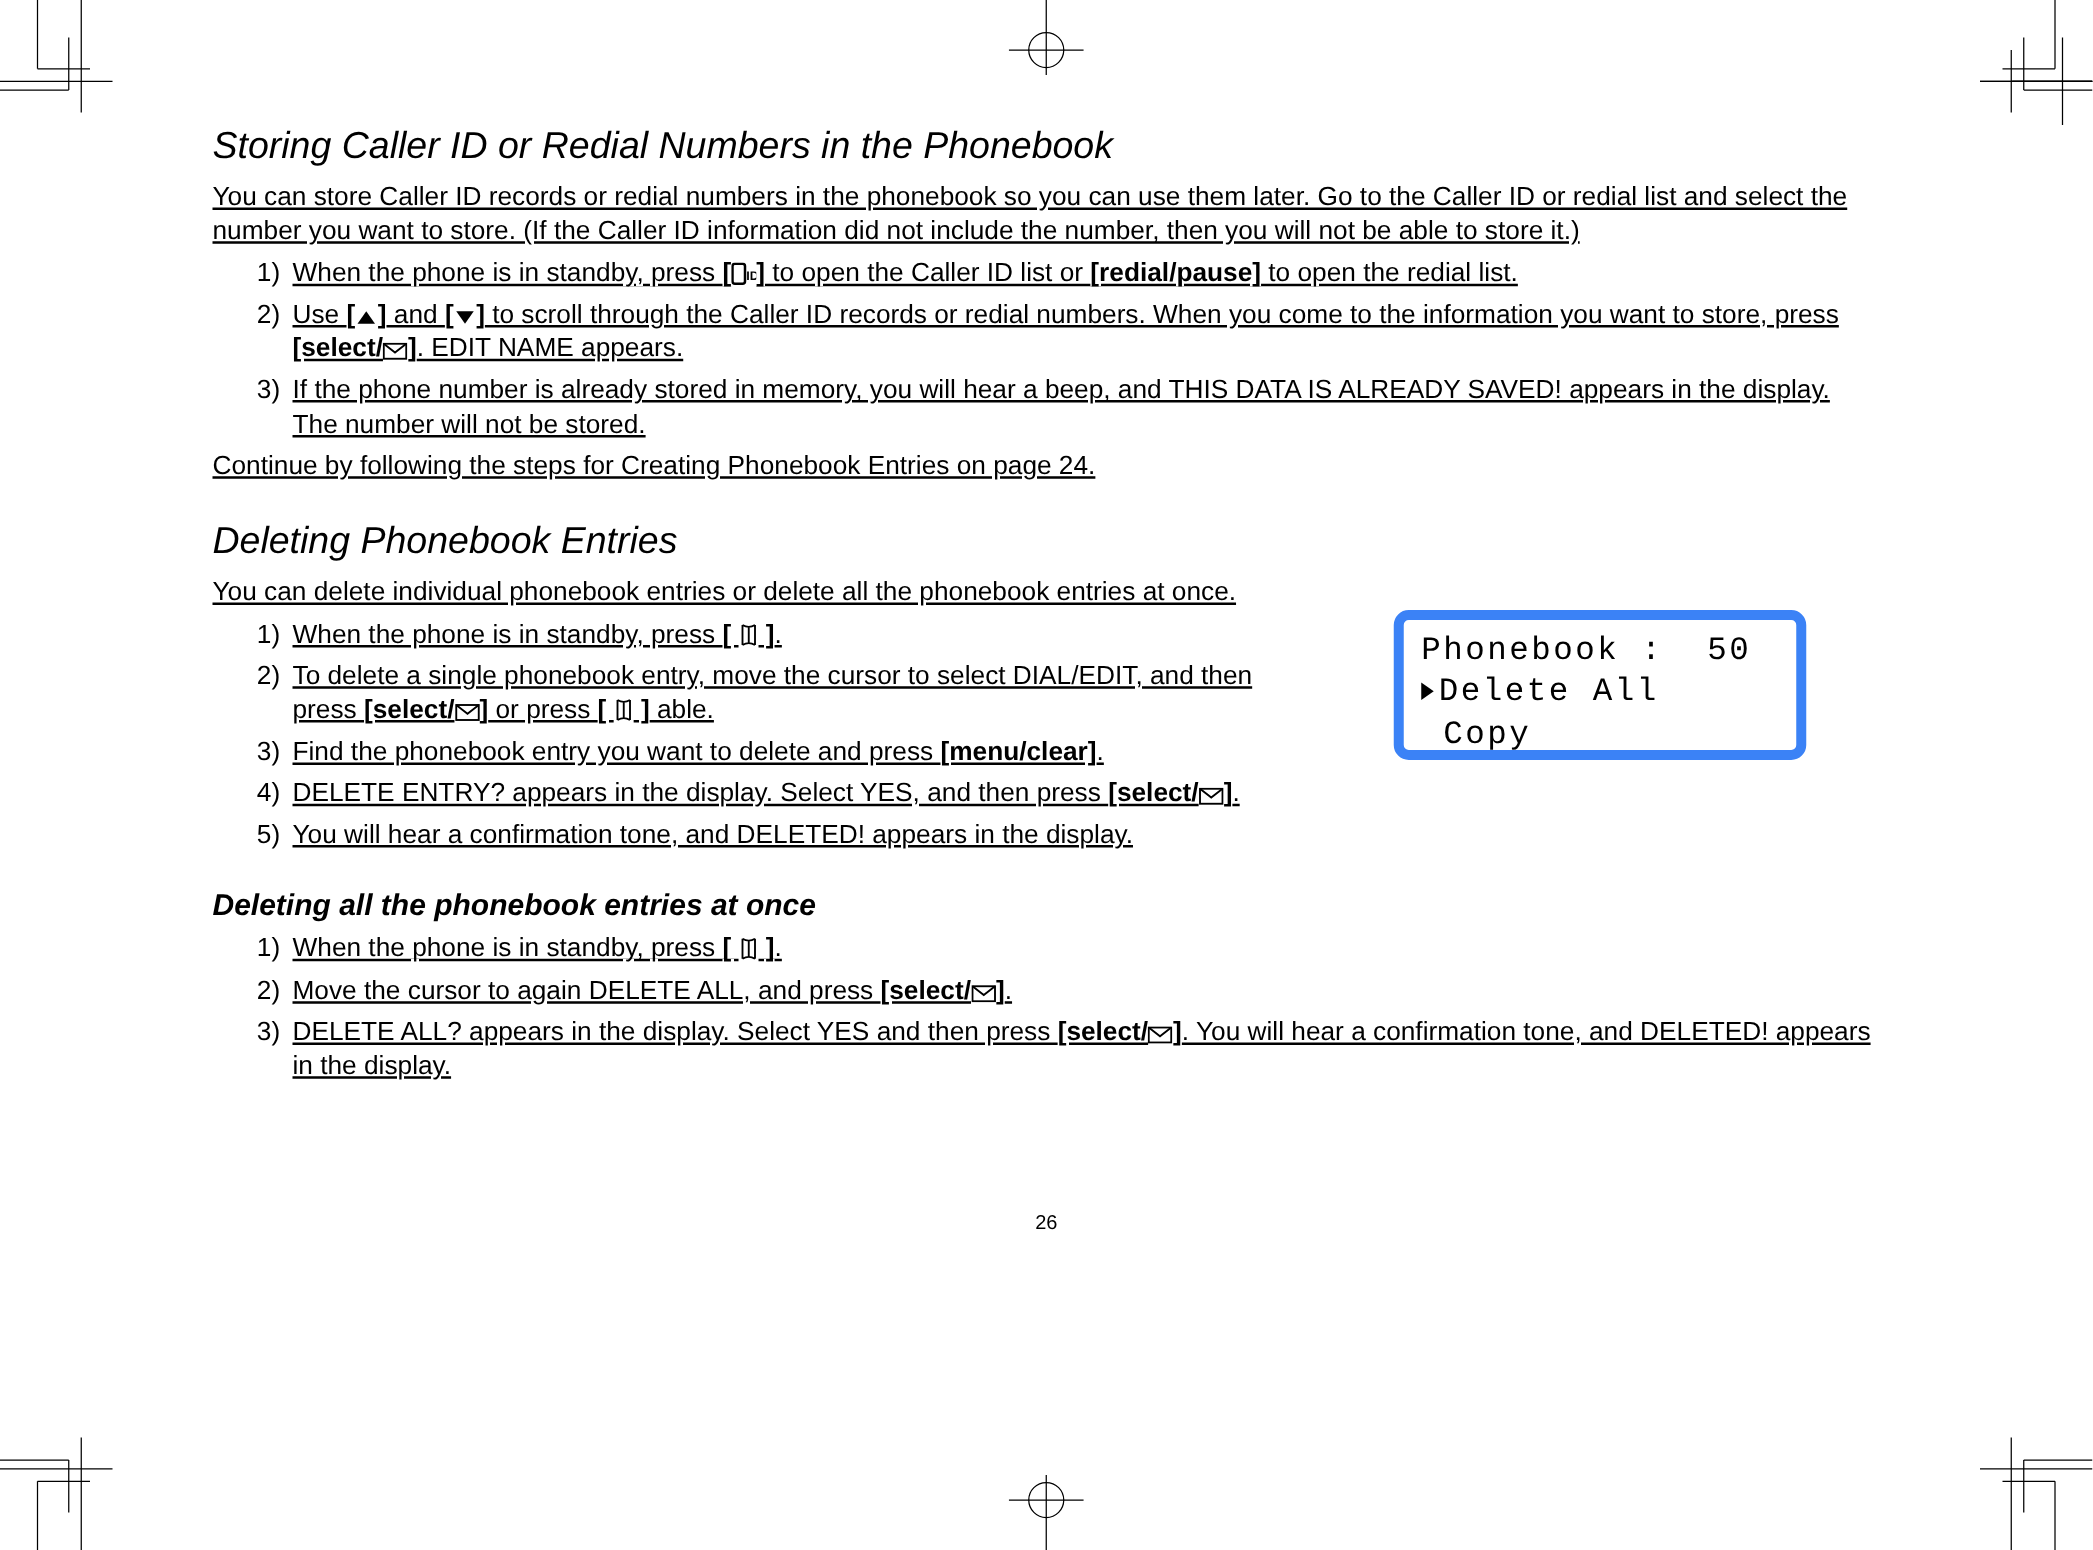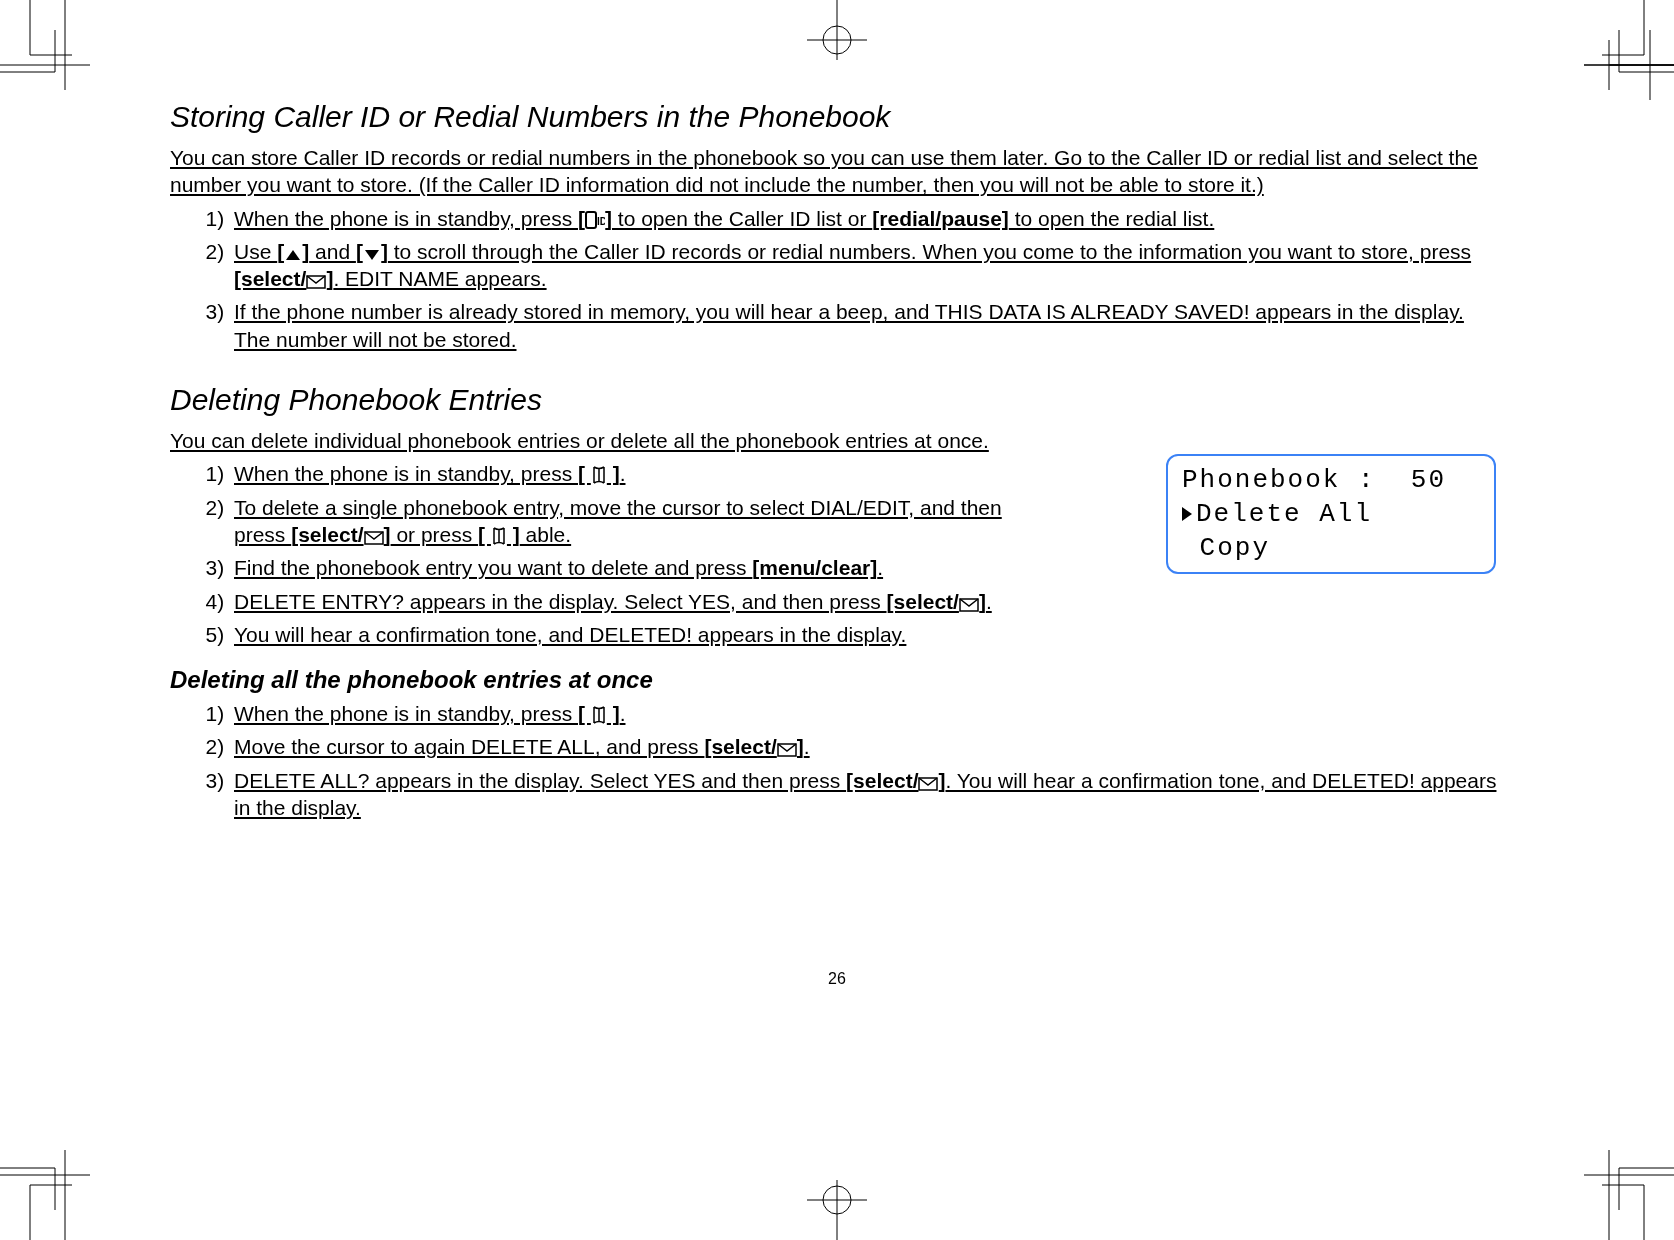--- a/index.html
+++ b/index.html
@@ -23,21 +23,21 @@
     font-style: italic;
     font-weight: normal;
     font-size: 30px;
     margin: 0 0 10px 0;
   }
   h3.subsection {
     font-family: "Verdana", "Arial", sans-serif;
     font-style: italic;
     font-weight: bold;
     font-size: 24px;
-    margin: 18px 0 6px 0;
+    margin: 30px 0 6px 0;
   }
   .para, .ol-text, li {
     font-family: "Verdana", "Arial", sans-serif;
     font-size: 21px;
     line-height: 1.3;
     text-decoration: underline;
   }
   .para { margin: 0 0 6px 0; }
   ol.steps {
     margin: 4px 0 4px 0;
@@ -46,25 +46,25 @@
   ol.steps li {
     margin-bottom: 6px;
     padding-left: 4px;
   }
   ol.steps li::marker {
     content: counter(list-item) ") ";
   }
   .bold { font-weight: bold; }
   .lcd {
     position: absolute;
-    left: 996px;
+    left: 945px;
     top: 435px;
     width: 330px;
     height: 120px;
-    border: 2px solid #3b82f6;
+    border: 8px solid #3b82f6;
     border-radius: 12px;
     padding: 8px 14px;
     font-family: "Courier New", monospace;
     font-size: 26px;
     line-height: 1.3;
     letter-spacing: 2px;
     box-sizing: border-box;
   }
   .lcd-line { white-space: pre; }
   .pointer {
@@ -176,20 +176,21 @@
             <polygon points="9,2 16,12 2,12" fill="#000"></polygon>
           </svg><span>]</span></span><span> and </span><span class="bold"><span>[</span><svg class="inline-icon" width="18" height="14">
             <polygon points="2,2 16,2 9,12" fill="#000"></polygon>
           </svg><span>]</span></span><span>  to scroll through the Caller ID records or redial numbers. When you come to the information you want to store, press </span><span class="bold"><span>[select/</span><svg class="inline-icon" width="20" height="14">
             <rect x="1" y="1" width="18" height="12" stroke="#000" fill="none" stroke-width="1.5"></rect>
             <polyline points="1,1 10,8 19,1" stroke="#000" fill="none" stroke-width="1.5"></polyline>
           </svg><span>]</span></span><span>. EDIT NAME appears.</span>
     </li>
     <li>If the phone number is already stored in memory, you will hear a beep, and THIS DATA IS ALREADY SAVED! appears in the display. The number will not be stored.</li>
   </ol>
+  <p class="para">Continue by following the steps for Creating Phonebook Entries on page 24.</p>
 
   <h2 class="section" style="margin-top:30px;">Deleting Phonebook Entries</h2>
   <p class="para">You can delete individual phonebook entries or delete all the phonebook entries at once.</p>
 
   <div style="position:relative;">
     <ol class="steps safe-col" style="width:820px;">
       <li>
         <span>When the phone is in standby, press </span><span class="bold"><span>[ </span><svg class="inline-icon" width="16" height="18">
               <path d="M3 1 v16 M13 1 v16 M3 1 Q8 4 13 1 M3 17 Q8 14 13 17 M8 3 v12" stroke="#000" fill="none" stroke-width="1.5"></path>
             </svg><span> ]</span></span><span>.</span>

